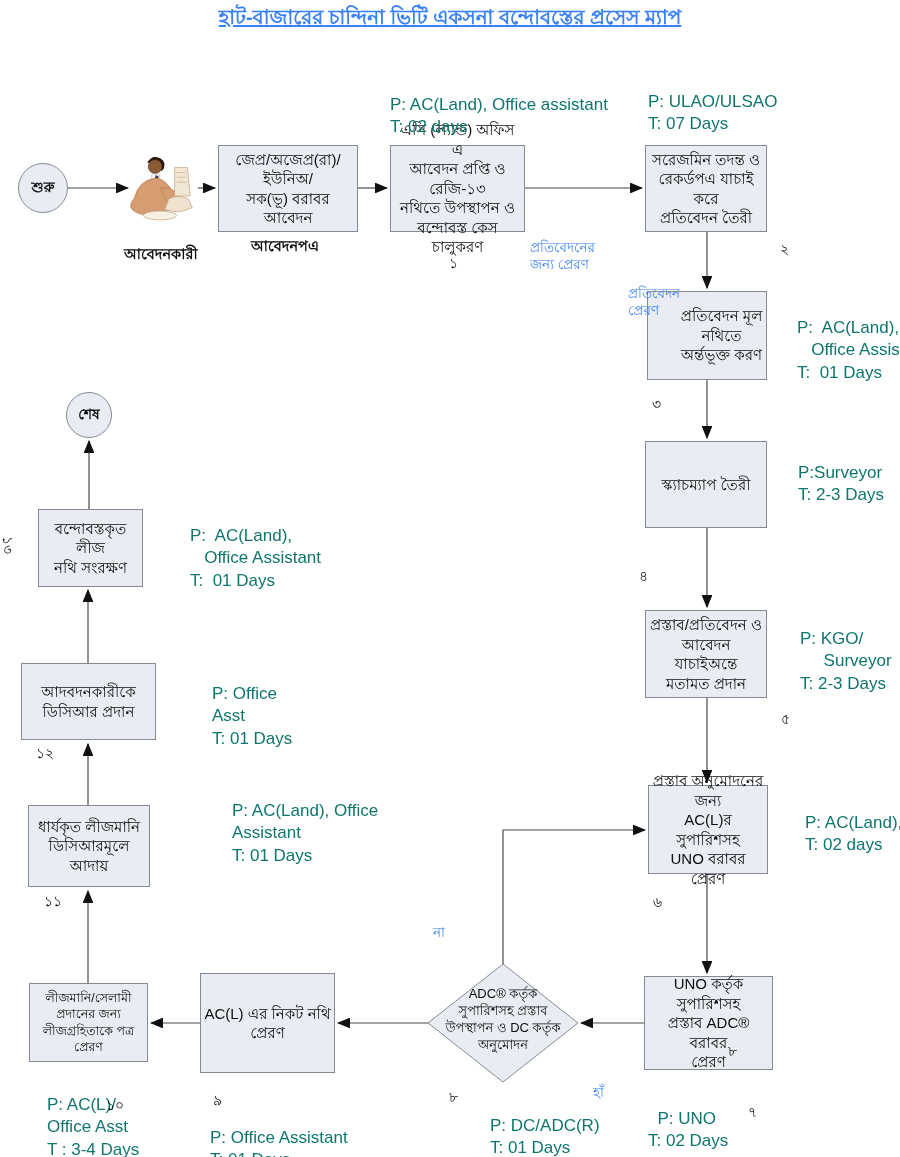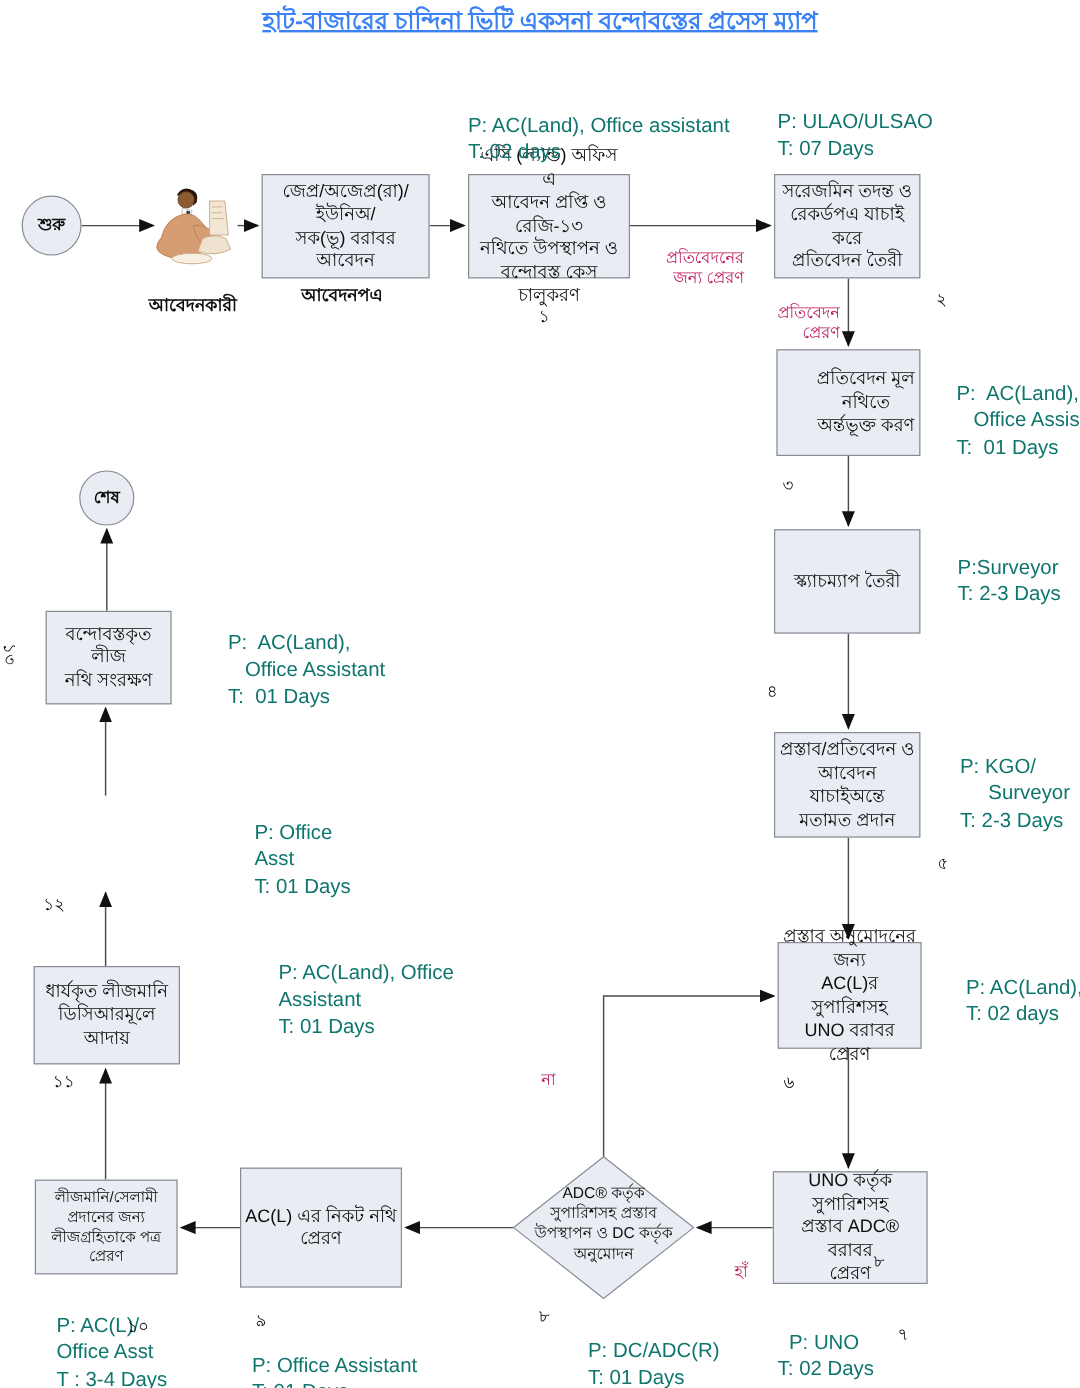--- a/index.html
+++ b/index.html
@@ -10,21 +10,21 @@
   .wires{position:absolute;left:0;top:0;z-index:1;}
   .node{position:absolute;z-index:2;background:#e9edf3;border:1px solid #848b93;
         display:flex;align-items:center;justify-content:center;text-align:center;
         box-sizing:border-box;padding:3px;}
   .node .bn{white-space:pre-line;font-size:15px;line-height:1.3;color:#0d0d0d;}
   .terminal{position:absolute;z-index:2;background:#e9edf3;border:1px solid #848b93;
             border-radius:50%;display:flex;align-items:center;justify-content:center;
             box-sizing:border-box;font-size:14px;font-weight:bold;color:#0d0d0d;}
   .ann{position:absolute;z-index:2;font-size:17px;line-height:1.32;color:#0f766e;white-space:pre;}
   .num{position:absolute;z-index:3;font-size:14px;color:#0d0d0d;}
-  .edge-label{position:absolute;z-index:2;font-size:13.5px;line-height:1.25;text-align:right;color:#be185d;}
+  .edge-label{position:absolute;z-index:2;font-size:13.5px;line-height:1.25;text-align:left;color:#3b82f6;margin-top:33px;}
   .dtext{position:absolute;z-index:2;font-size:13px;line-height:1.3;text-align:center;color:#0d0d0d;white-space:pre-line;}
   .caption{position:absolute;z-index:2;font-size:14.5px;color:#0d0d0d;font-weight:bold;}
   .rot90{transform:rotate(90deg);transform-origin:center;}
   .person{position:absolute;z-index:2;}
 </style>
 </head>
 <body>
 
 <div class="canvas">
 
@@ -141,20 +141,24 @@
 প্রদানের জন্য
 লীজগ্রহিতাকে পত্র
 প্রেরণ</span>
   </div>
 
   <div class="node" style="left:28px;top:805px;width:122px;height:82px;">
     <span class="bn">ধার্যকৃত লীজমানি
 ডিসিআরমূলে আদায়</span>
   </div>
 
+  <div class="node" style="left:21px;top:663px;width:135px;height:77px;">
+    <span class="bn">আদবদনকারীকে
+ডিসিআর প্রদান</span>
+  </div>
 
   <div class="node" style="left:38px;top:509px;width:105px;height:78px;">
     <span class="bn">বন্দোবস্তকৃত লীজ
 নথি সংরক্ষণ</span>
   </div>
 
   <div class="num" style="left:449px;top:252px;">১</div>
   <div class="num" style="left:780px;top:238px;">২</div>
   <div class="num" style="left:652px;top:393px;">৩</div>
   <div class="num" style="left:639px;top:565px;">৪</div>

